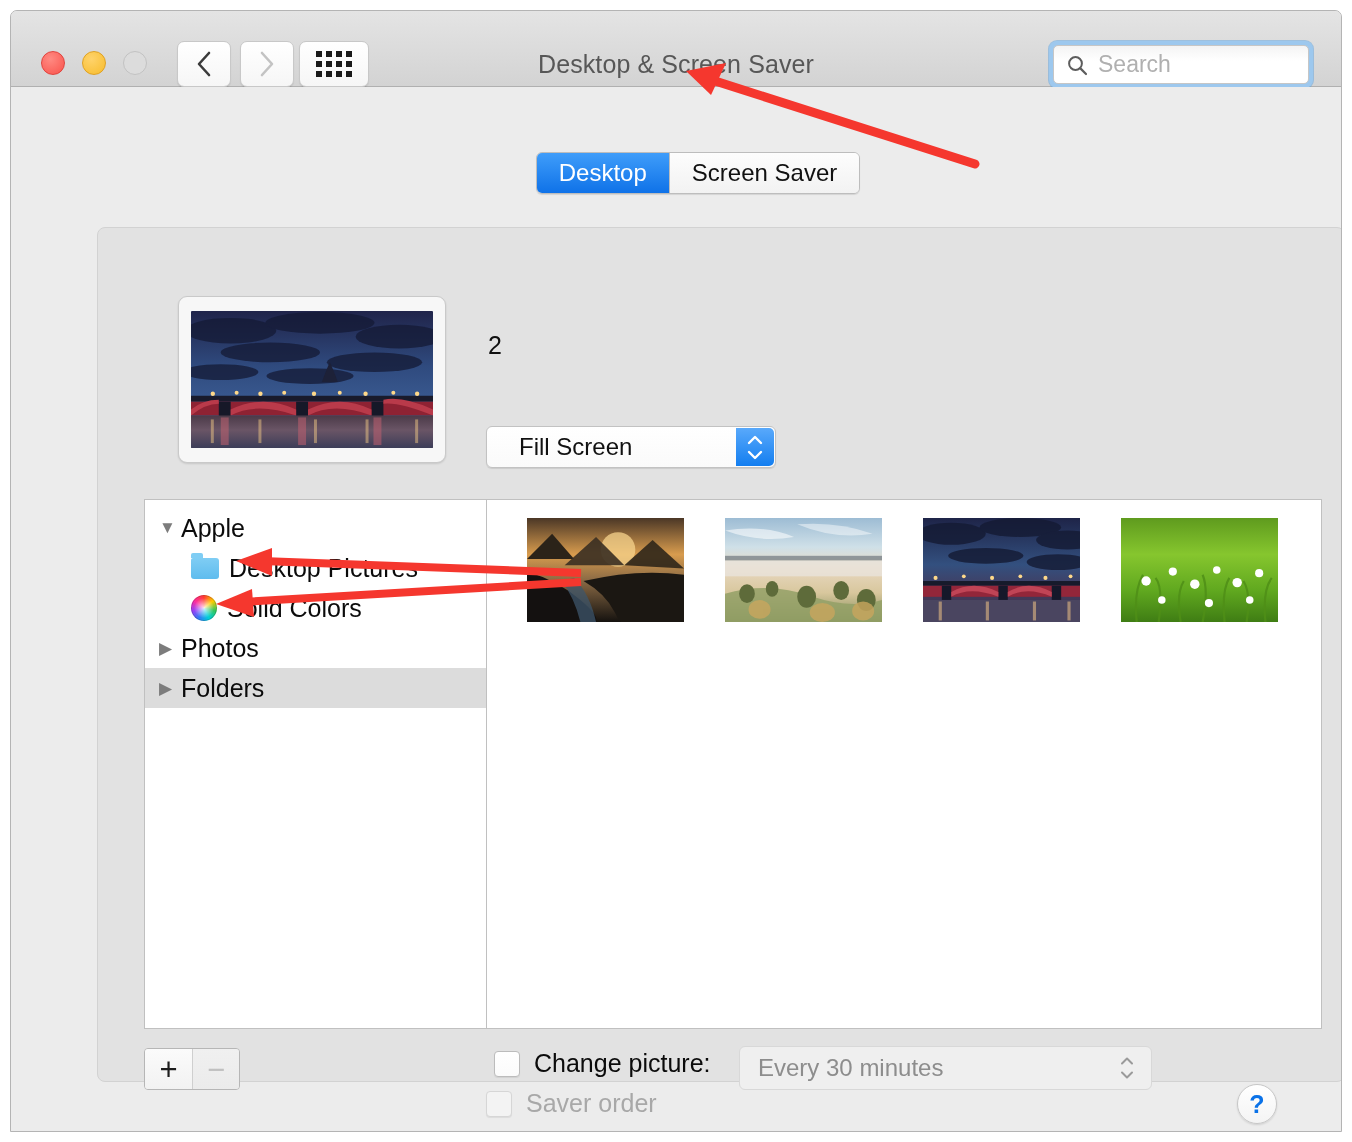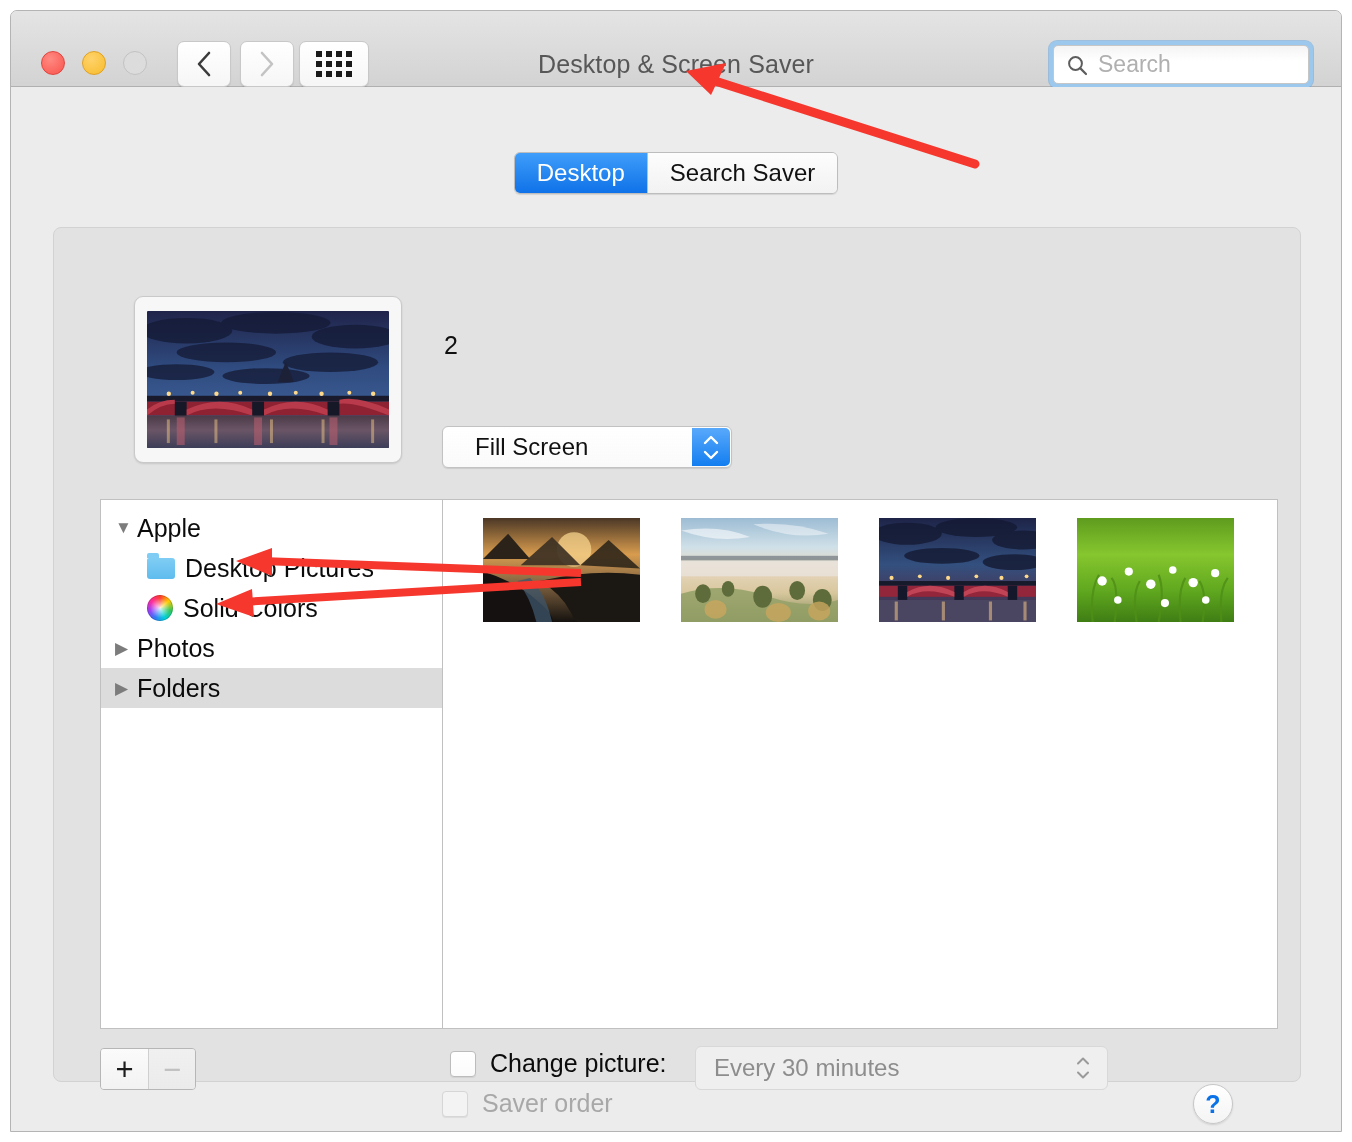--- a/index.html
+++ b/index.html
@@ -75,21 +75,21 @@
     width: 100%; height: 100%;
     background: linear-gradient(to bottom, #f4f4f4, #ffffff 40%);
     border: 1px solid #c6c6c6;
     border-radius: 5px;
     display: flex; align-items: center;
     padding-left: 12px;
   }
   .search-ph { font-size: 23px; color: #b0b0b0; margin-left: 10px; }
 
   
-  .body { position: relative; height: 896px; background: #ececec; }
+  .body { position: relative; height: 896px; background: #ececec; margin-left: 44px; }
 
   .tabbar {
     position: absolute; left: 0; right: 0; top: 65px;
     display: flex; justify-content: center;
   }
   .segment {
     display: flex;
     border-radius: 6px;
     overflow: hidden;
     border: 1px solid #bdbdbd;
@@ -292,21 +292,21 @@
         <span class="search-ph">Search</span>
       </div>
     </div>
   </div>
 
   <div class="body">
 
     <div class="tabbar">
       <div class="segment">
         <div class="seg active">Desktop</div>
-        <div class="seg">Search Saver</div>
+        <div class="seg">Screen Saver</div>
       </div>
     </div>
 
     <div class="panel">
 
       <div class="preview">
         <div class="photo">
           <svg width="100%" height="100%" viewBox="0 0 244 139" preserveAspectRatio="none">
             <defs>
               <linearGradient id="sky" x1="0" y1="0" x2="0" y2="1">

